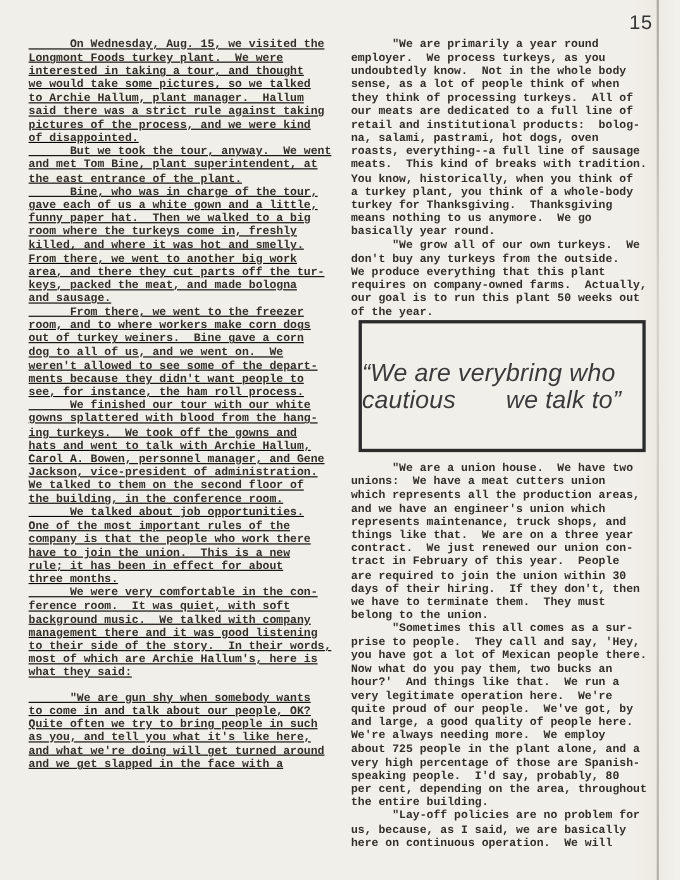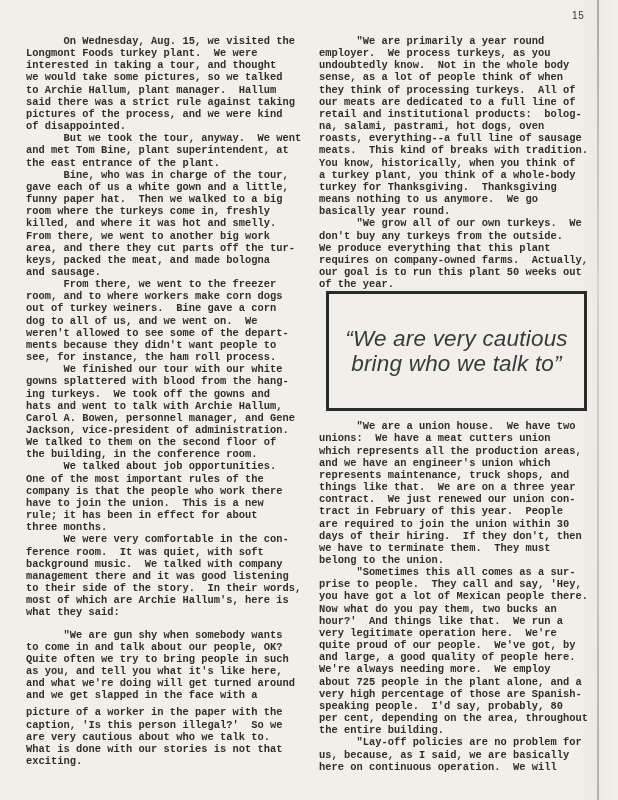--- a/index.html
+++ b/index.html
@@ -12,46 +12,46 @@
   .page {
     position: relative;
     width: 618px; height: 800px;
     background: linear-gradient(90deg, #f1efe9 0%, #f1efe9 93%, #eceae3 96.5%, #f3f1ec 100%);
     overflow: hidden;
   }
   .page-number {
     position: absolute;
     top: 10px; left: 572px;
     font-family: "Liberation Sans", sans-serif;
-    font-size: 10px;
+    font-size: 18px;
     letter-spacing: 0.8px;
     color: #343434;
   }
   .typed {
     white-space: pre;
     font-family: "Liberation Mono", "DejaVu Sans Mono", monospace;
     font-size: 10.4px;
     line-height: 12.15px;
     font-weight: 700;
     color: #312e29;
     letter-spacing: 0.02px;
   }
   .col { position: absolute; top: 35px; width: 288px; }
-  .col-left  { left: 26px; }
+  .col-left  { left: 26px; text-decoration: underline; }
   .col-right { left: 319px; }
   .gap-10 { margin-top: 10px; }
   .gap-5  { margin-top: 5px; }
   .pullquote {
     box-sizing: border-box;
     width: 261px; height: 120px;
     margin: 1px 0 9px 7px;
     border: 3px solid #2b2b2b;
     background: #f1efe9;
     display: flex;
-    flex-direction: column;
+    flex-direction: row;
     justify-content: center;
     align-items: center;
     font-family: "Liberation Sans", sans-serif;
     font-style: italic;
     font-size: 22.5px;
     line-height: 25px;
     letter-spacing: 0.2px;
     color: #3a3a3a;
   }
   .scan-edge {
@@ -120,25 +120,20 @@
 management there and it was good listening
 to their side of the story.  In their words,
 most of which are Archie Hallum's, here is
 what they said:</div>
     <div class="typed gap-10">      "We are gun shy when somebody wants
 to come in and talk about our people, OK?
 Quite often we try to bring people in such
 as you, and tell you what it's like here,
 and what we're doing will get turned around
 and we get slapped in the face with a</div>
-    <div class="typed gap-5">picture of a worker in the paper with the
-caption, 'Is this person illegal?'  So we
-are very cautious about who we talk to.
-What is done with our stories is not that
-exciting.</div>
   </div>
 
   <div class="col col-right">
     <div class="typed">      "We are primarily a year round
 employer.  We process turkeys, as you
 undoubtedly know.  Not in the whole body
 sense, as a lot of people think of when
 they think of processing turkeys.  All of
 our meats are dedicated to a full line of
 retail and institutional products:  bolog-

